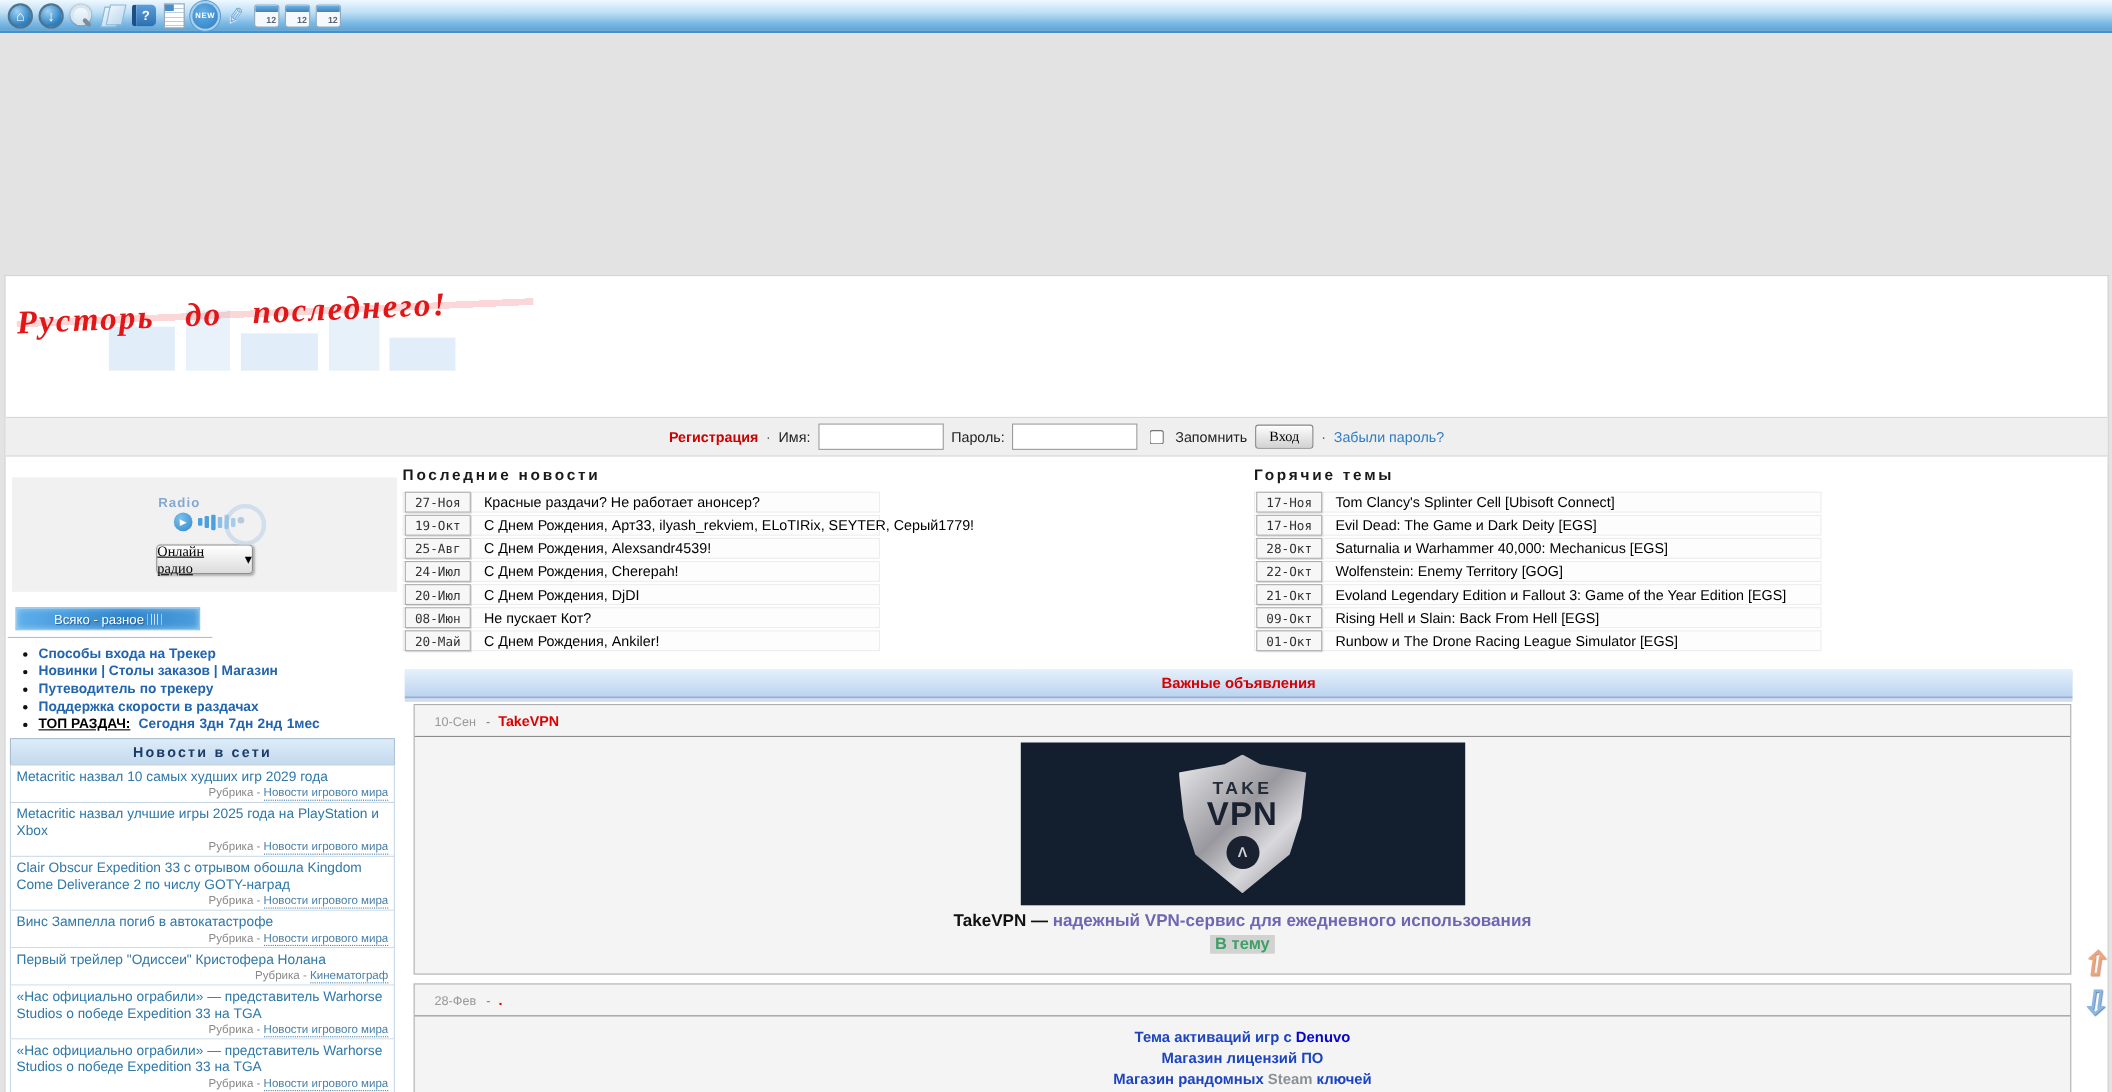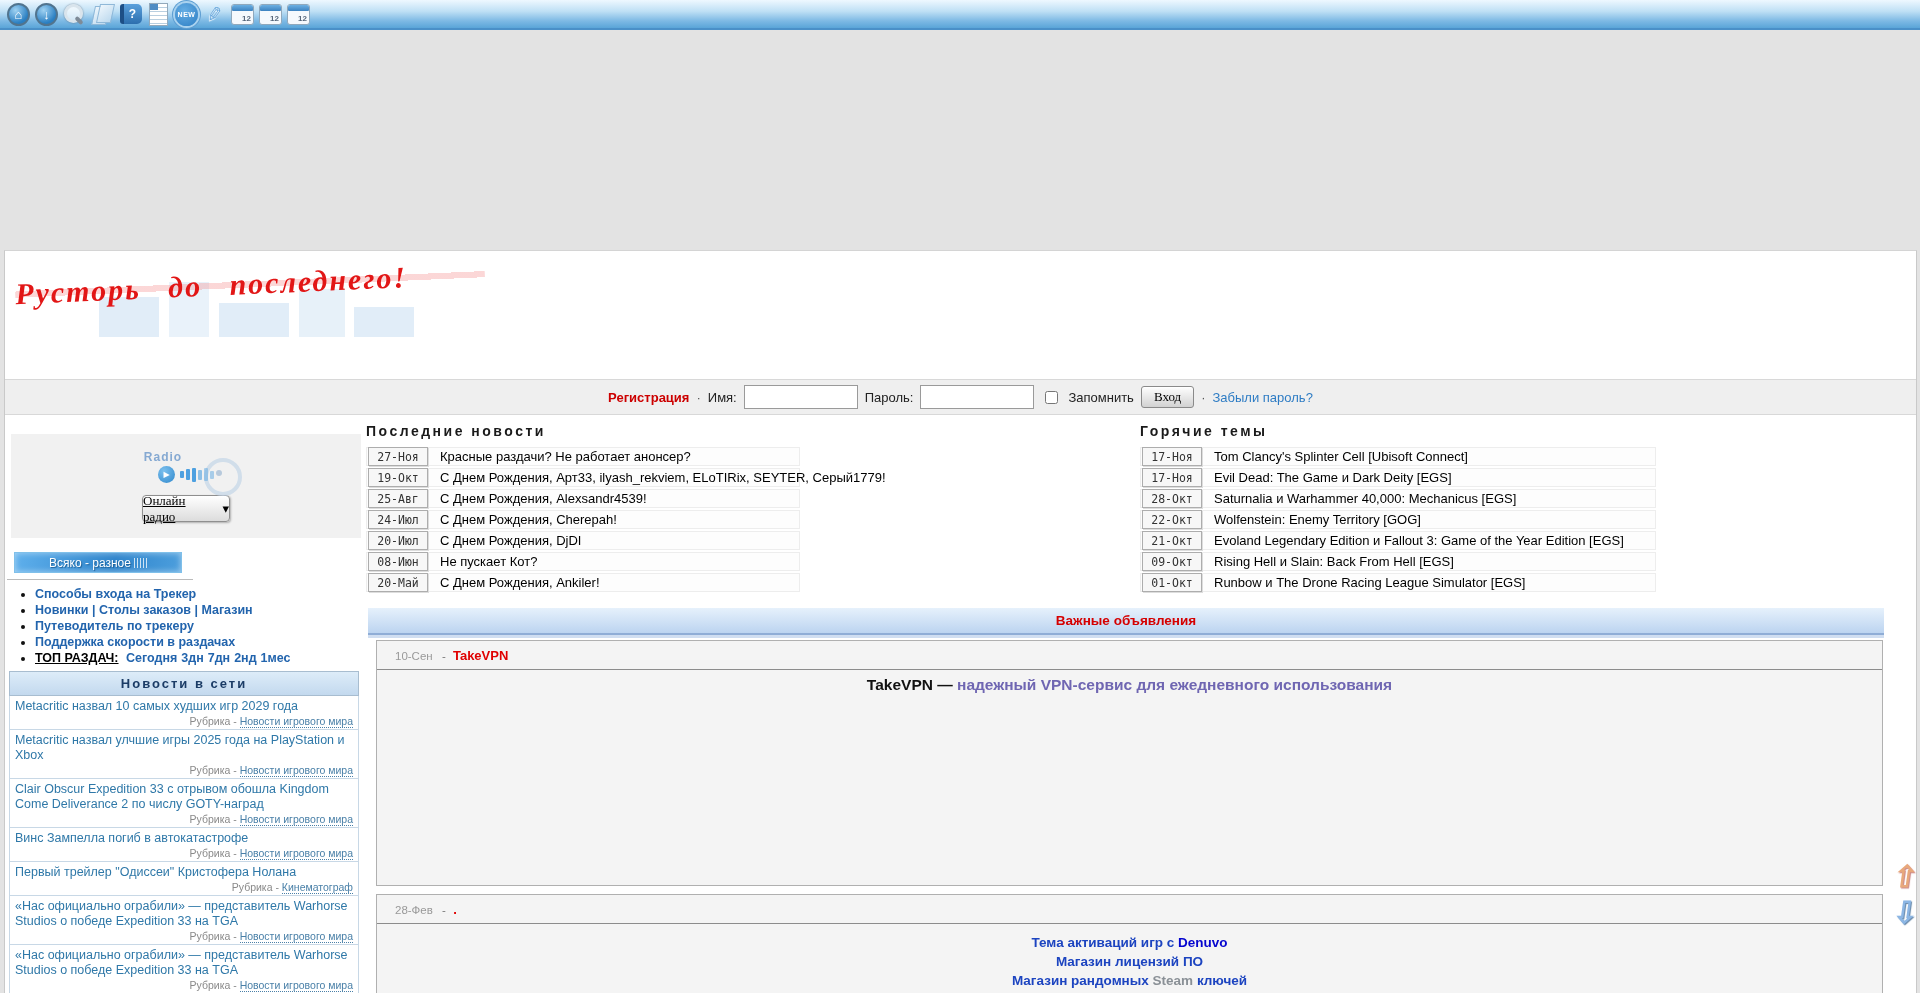--- a/index.html
+++ b/index.html
@@ -409,23 +409,33 @@
       <span>Важные объявления</span>
     </div>
 
     <div class="abox box1">
       <div class="ahead">
         <span>10-Сен</span>
         <span class="asep">-</span>
         <span class="atitle">TakeVPN</span>
       </div>
       <div class="adivider"></div>
+      <div class="vpn-banner">
+        <div class="shield">
+          <span class="take">TAKE</span>
+          <span class="vpn">VPN</span>
+          <span class="sc">Λ</span>
+        </div>
+      </div>
       <div class="vpn-caption">
         <span>TakeVPN —</span>
         <span class="cap2">надежный VPN-сервис для ежедневного использования</span>
+      </div>
+      <div class="vpn-link-line">
+        <span class="vpn-link">В тему</span>
       </div>
     </div>
 
     <div class="abox box2">
       <div class="ahead">
         <span>28-Фев</span>
         <span class="asep">-</span>
         <span class="atitle">.</span>
       </div>
       <div class="adivider"></div>

